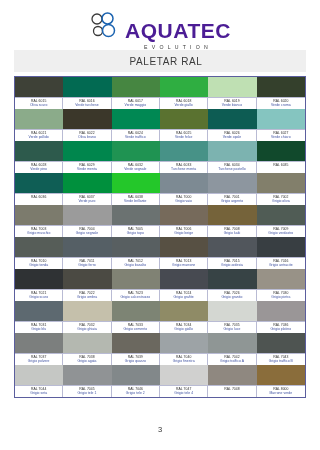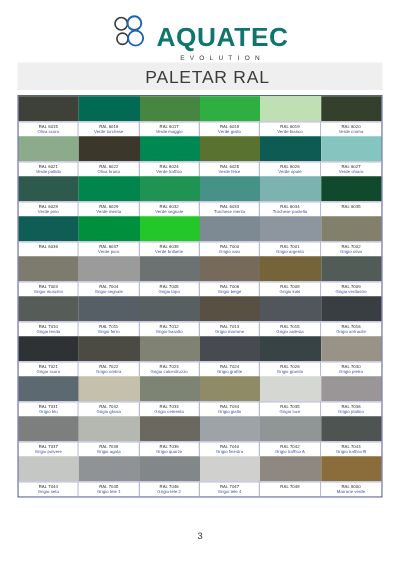--- a/index.html
+++ b/index.html
@@ -18,21 +18,21 @@
     align-items: center;
     justify-content: center;
     gap: 6px;
     background: #ffffff;
   }
   .logo-mark { width: 30px; height: 26px; flex: none; }
   .brand { display: flex; flex-direction: column; justify-content: center; }
   .brand-name {
     font-size: 21px;
     letter-spacing: 0.5px;
-    color: #0f766e;
+    color: #4c1d95;
     font-weight: bold;
     line-height: 1;
     margin-top: 20px;
   }
   .brand-sub {
     font-size: 5.2px;
     letter-spacing: 4.2px;
     color: #3a3a3a;
     margin-top: 3px;
     text-align: center;
@@ -42,21 +42,21 @@
   
   .title-bar {
     background: #efefef;
     height: 22px;
     display: flex;
     align-items: center;
     justify-content: center;
     margin: 0 14px;
   }
   .title-bar .title {
-    font-size: 14px;
+    font-size: 10px;
     color: #3b3b3b;
     letter-spacing: 0.6px;
     padding-left: 12px;
   }
 
   
   .table-wrap {
     margin: 4px 14px 0 14px;
     border: 1px solid #5b5e9e;
     background: #fff;

